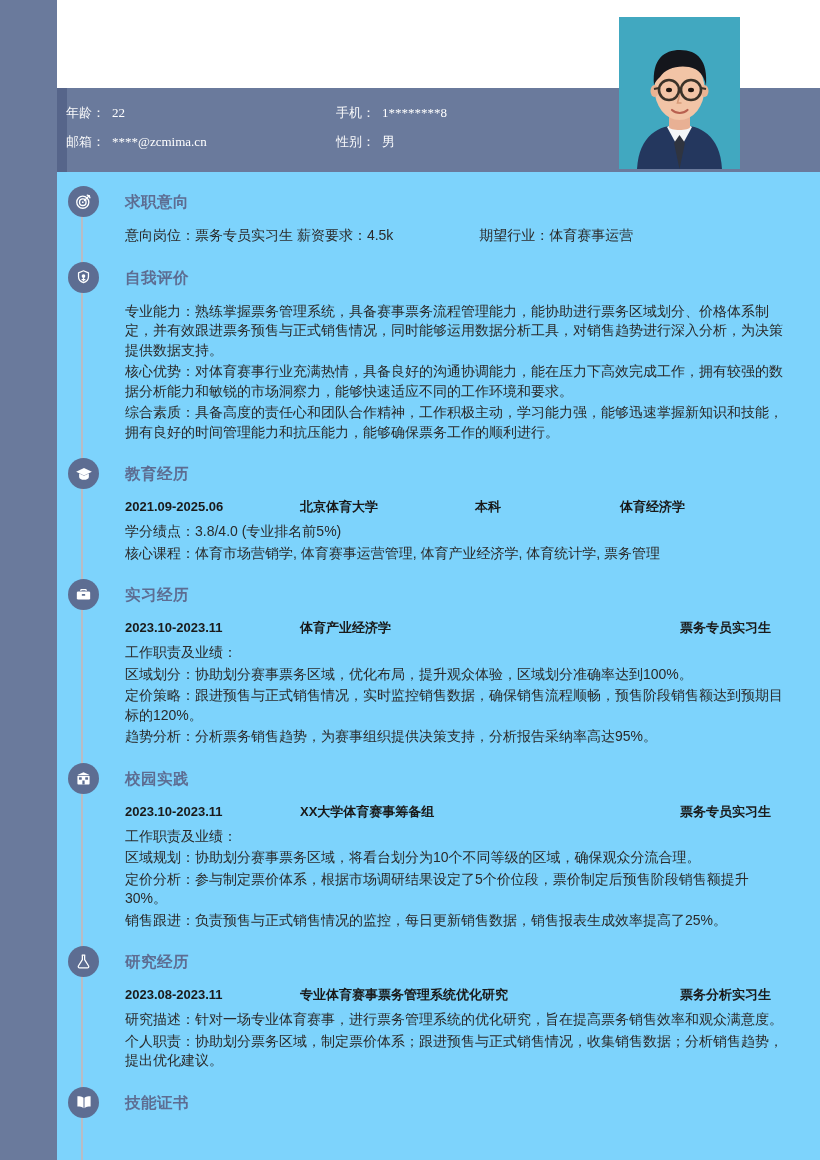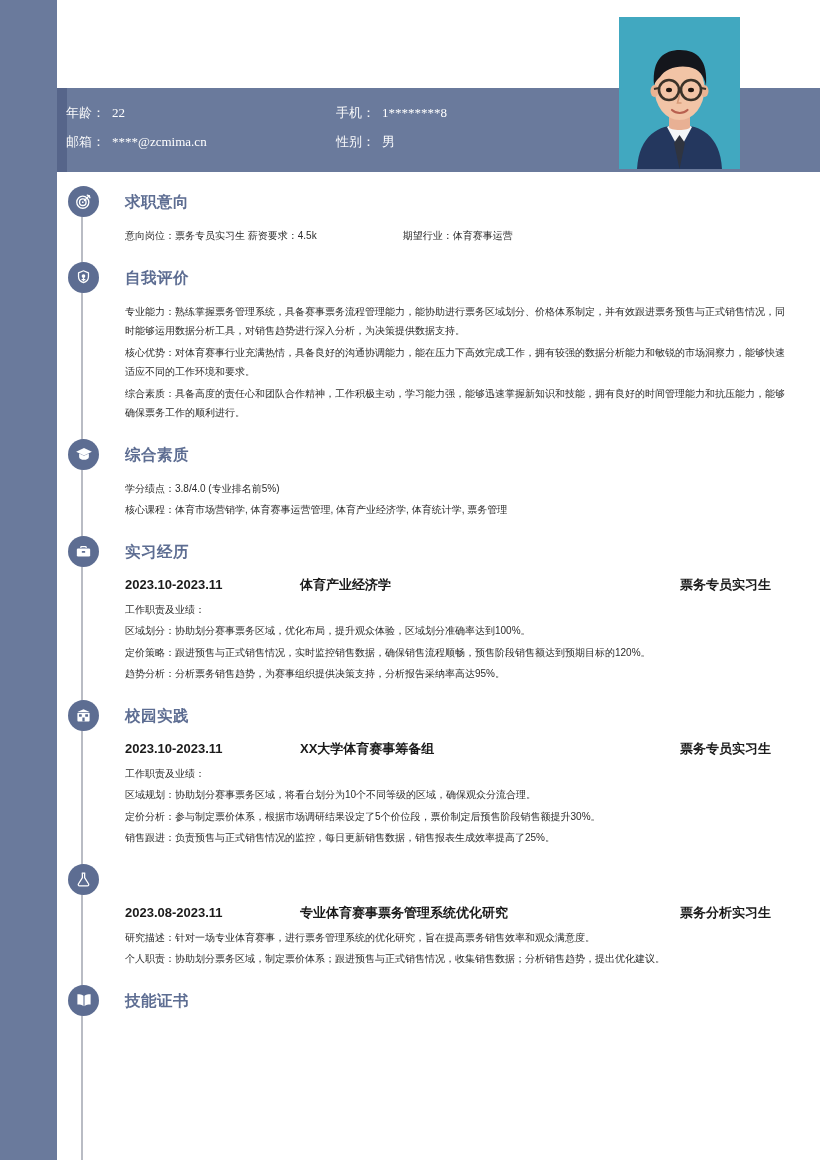--- a/index.html
+++ b/index.html
@@ -91,21 +91,21 @@
     width: 820px;
     height: 988px;
     background: #6a7a9c;
   }
   .content-panel {
     position: absolute;
     left: 57px;
     top: 0;
     width: 763px;
     height: 988px;
-    background: #ffffff;
+    background: #7dd3fc;
   }
 
   
   .rail {
     position: absolute;
     left: 24px;
     top: 36px;
     width: 2px;
     bottom: -4px;
     background: #b9bcc4;
@@ -157,21 +157,21 @@
 
   .row-edu .c-date  { width: 175px; }
   .row-edu .c-org   { width: 175px; }
   .row-edu .c-extra { width: 145px; }
 
   .row-exp .c-date { width: 175px; }
   .row-exp .c-org  { width: 380px; }
 
   p.text {
     margin: 0 4px 2px 0;
-    font-size: 10px;
+    font-size: 14px;
     line-height: 19.5px;
     color: #2b2b2b;
   }
   .sec-gap { height: 14px; }
 </style>
 </head>
 <body>
 
 <div id="page">
 
@@ -280,21 +280,27 @@
       <div class="sec-gap"></div>
 
       <div class="section">
         <div class="sec-head">
           <span class="sec-icon">
             <svg width="18" height="18" viewBox="0 0 24 24" fill="#ffffff">
               <path d="M12 4 L22.5 9 L12 14 L1.5 9 Z"></path>
               <path d="M5.5 11.2 V16 C5.5 18.4 8.6 19.8 12 19.8 C15.4 19.8 18.5 18.4 18.5 16 V11.2 L12 14.4 Z"></path>
             </svg>
           </span>
-          <div class="sec-title">综合素质</div>
+          <div class="sec-title">教育经历</div>
+        </div>
+        <div class="row-3col row-edu">
+          <span class="c-date">2021.09-2025.06</span>
+          <span class="c-org">北京体育大学</span>
+          <span class="c-extra">本科</span>
+          <span class="c-role">体育经济学</span>
         </div>
         <p class="text">学分绩点：3.8/4.0 (专业排名前5%)</p>
         <p class="text">核心课程：体育市场营销学, 体育赛事运营管理, 体育产业经济学, 体育统计学, 票务管理</p>
       </div>
 
       <div class="sec-gap"></div>
 
       <div class="section">
         <div class="sec-head">
           <span class="sec-icon">
@@ -346,20 +352,21 @@
       <div class="sec-gap"></div>
 
       <div class="section">
         <div class="sec-head">
           <span class="sec-icon">
             <svg width="17" height="17" viewBox="0 0 24 24" fill="none" stroke="#ffffff" stroke-width="1.8" stroke-linejoin="round">
               <path d="M9.6 3 H14.4"></path>
               <path d="M10.4 3 V9.4 L4.8 18.4 C4.1 19.6 5 21 6.4 21 H17.6 C19 21 19.9 19.6 19.2 18.4 L13.6 9.4 V3"></path>
             </svg>
           </span>
+          <div class="sec-title">研究经历</div>
         </div>
         <div class="row-3col row-exp">
           <span class="c-date">2023.08-2023.11</span>
           <span class="c-org">专业体育赛事票务管理系统优化研究</span>
           <span class="c-role">票务分析实习生</span>
         </div>
         <p class="text">研究描述：针对一场专业体育赛事，进行票务管理系统的优化研究，旨在提高票务销售效率和观众满意度。</p>
         <p class="text">个人职责：协助划分票务区域，制定票价体系；跟进预售与正式销售情况，收集销售数据；分析销售趋势，提出优化建议。</p>
       </div>
 

